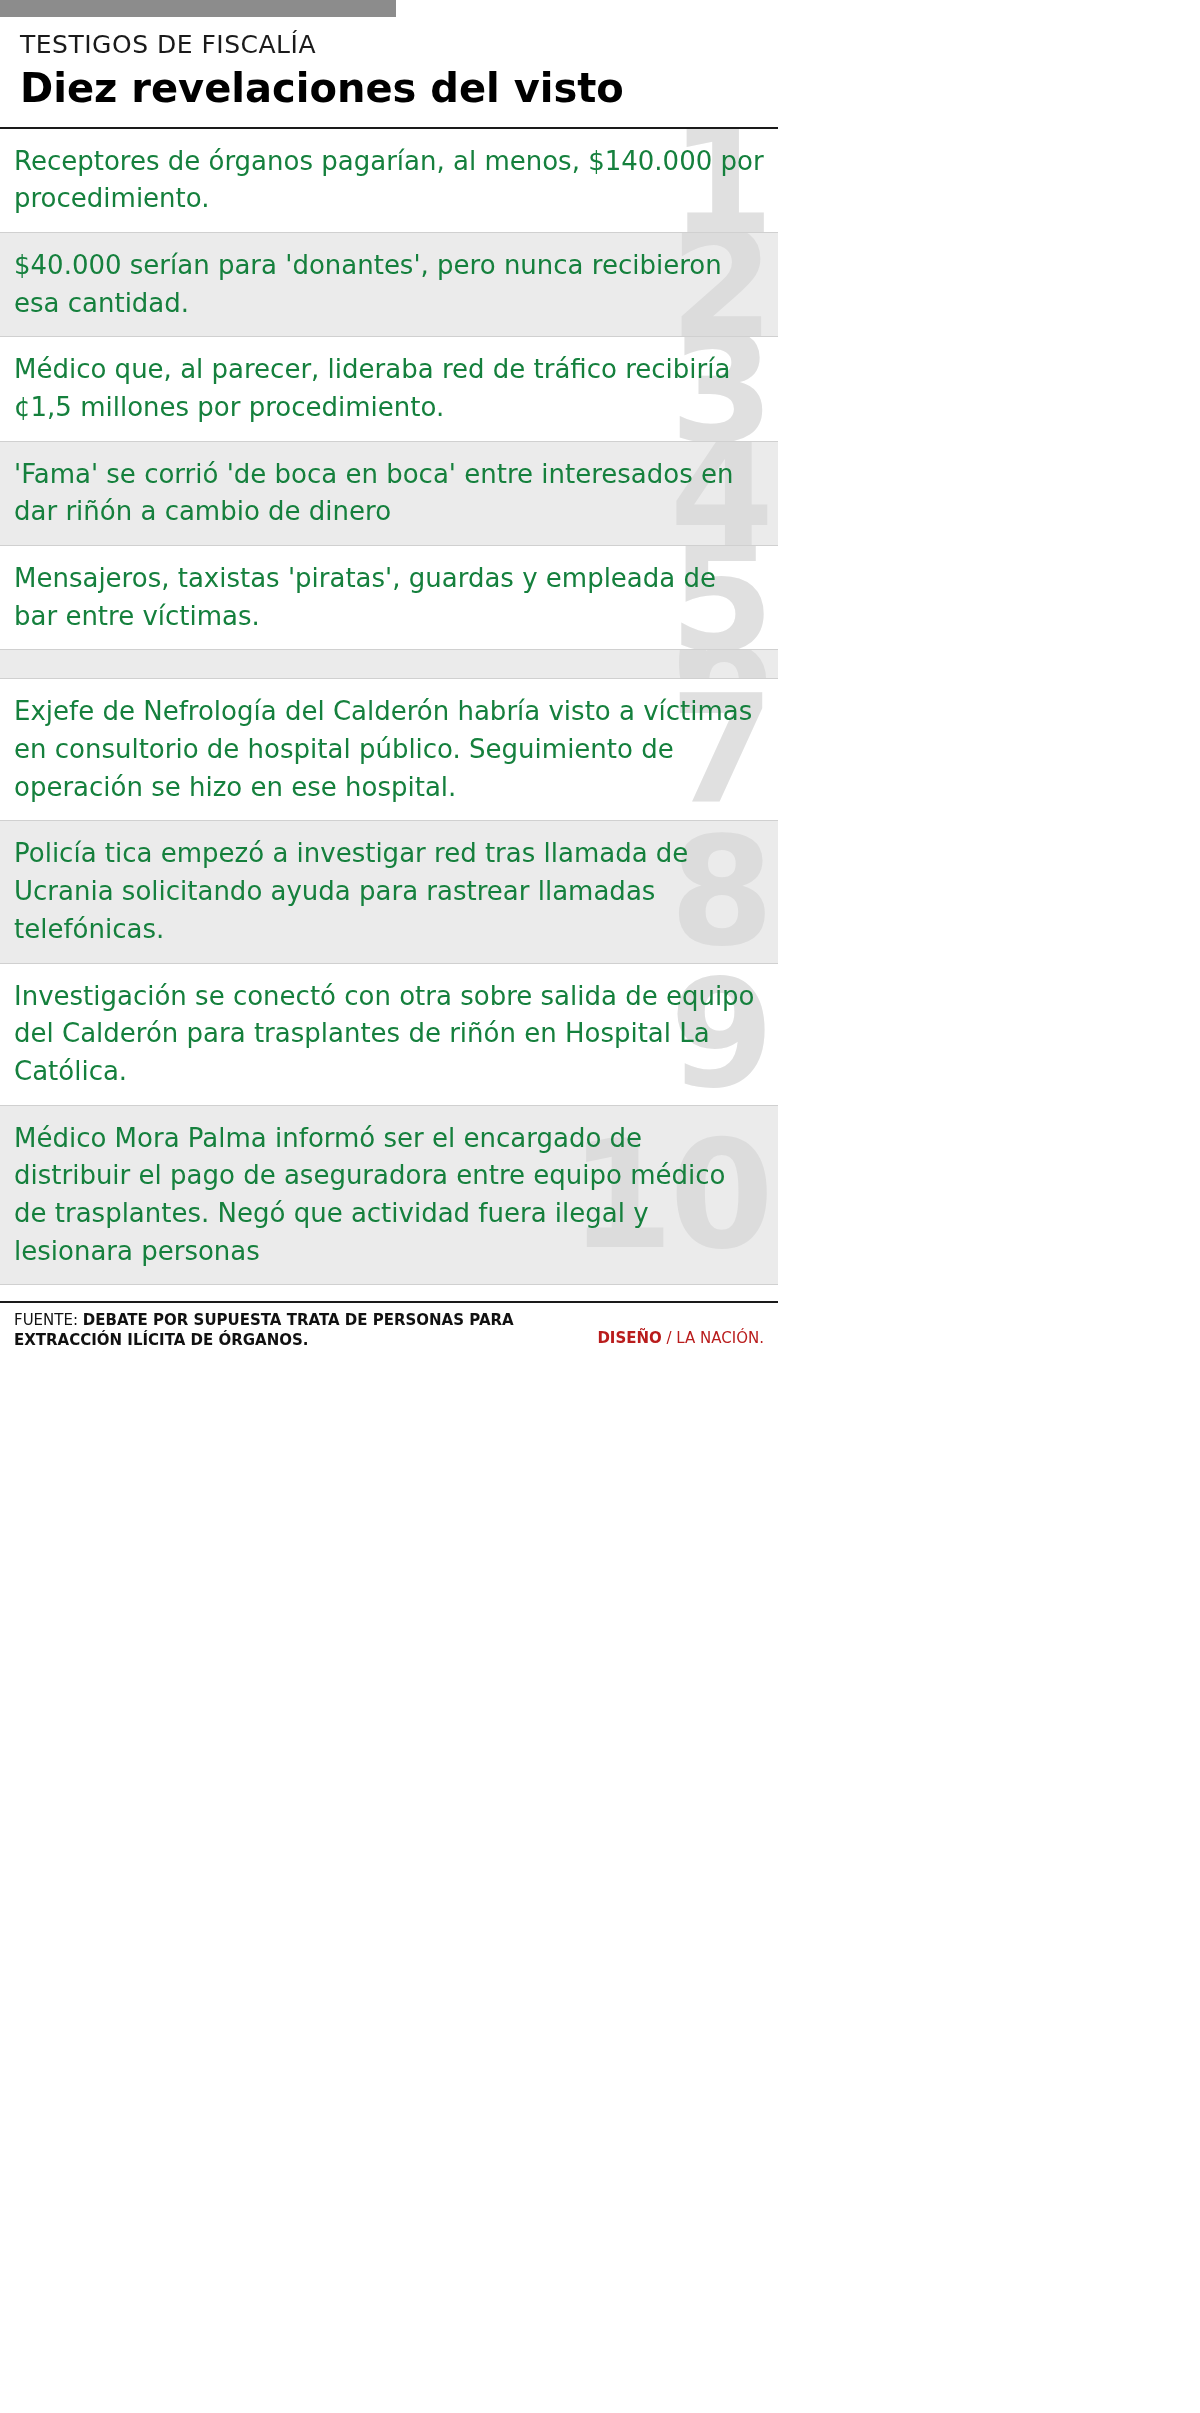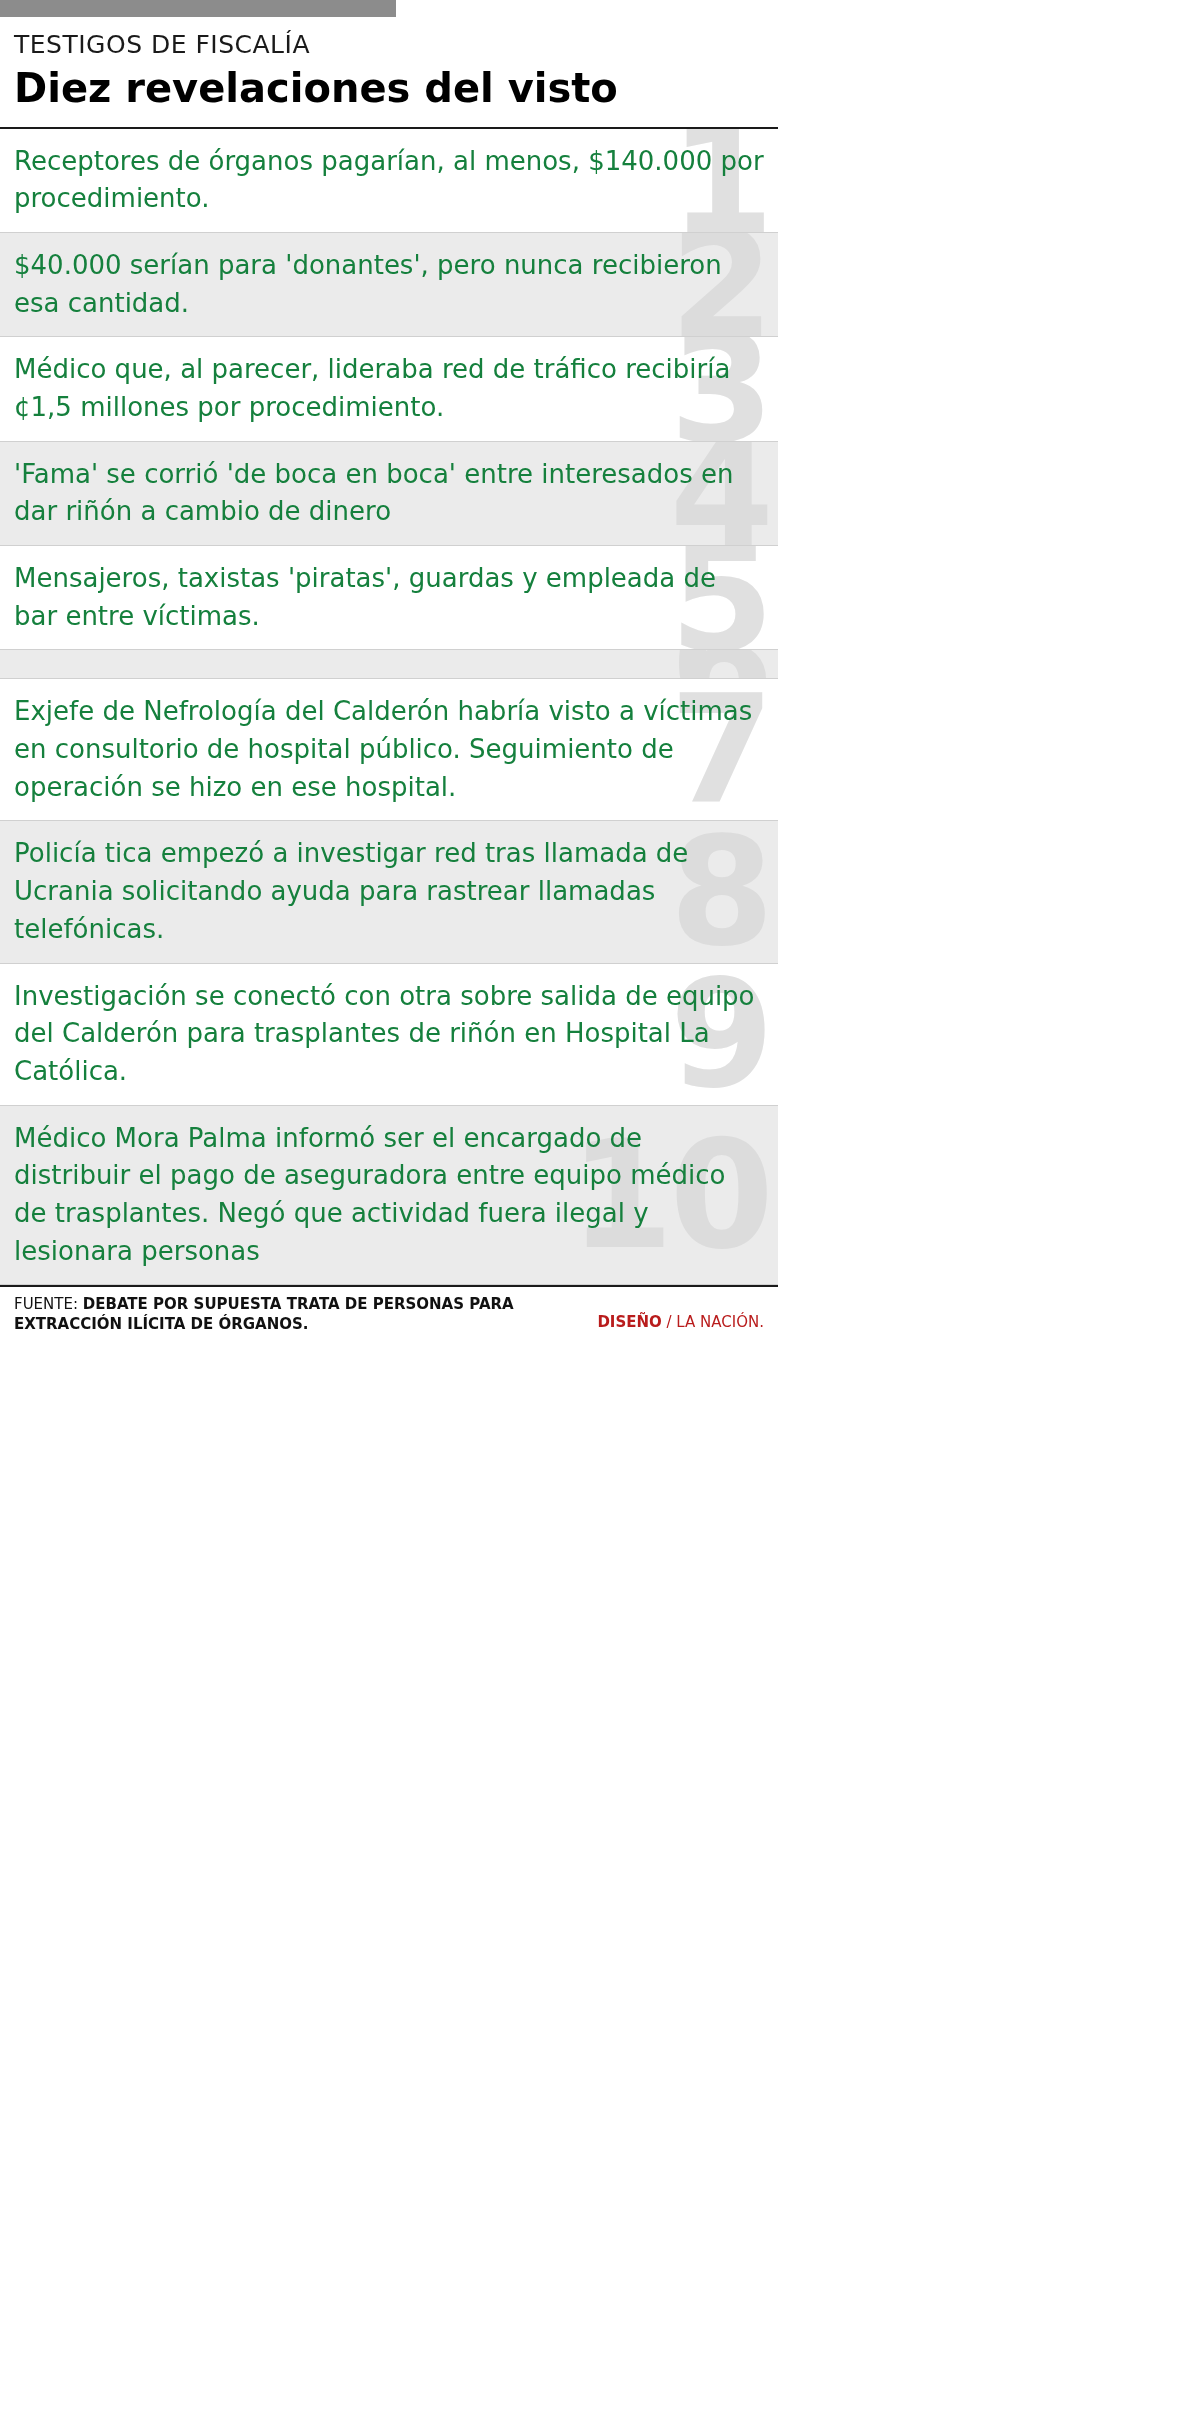--- a/index.html
+++ b/index.html
@@ -25,21 +25,21 @@
     top: 0;
     width: 778px;
     background: #ffffff;
   }
   .top-bar {
     width: 396px;
     height: 17px;
     background: #8c8c8c;
   }
   .header {
-    padding: 14px 14px 6px 14px;
+    padding: 14px 14px 6px 20px;
   }
   .kicker {
     font-size: 25px;
     letter-spacing: 0.5px;
     color: #1a1a1a;
     font-weight: 400;
     line-height: 1.1;
   }
   .title {
     font-size: 40px;
@@ -91,20 +91,21 @@
     line-height: 1.45;
     color: #15803d;
   }
   .footer {
     border-top: 2px solid #1a1a1a;
     padding: 8px 14px 10px 14px;
     display: flex;
     justify-content: space-between;
     align-items: flex-start;
     gap: 12px;
+    margin-top: 16px;
   }
   .source {
     font-size: 15px;
     color: #111111;
     line-height: 1.3;
     max-width: 560px;
   }
   .source .src-label {
     font-weight: 400;
   }

